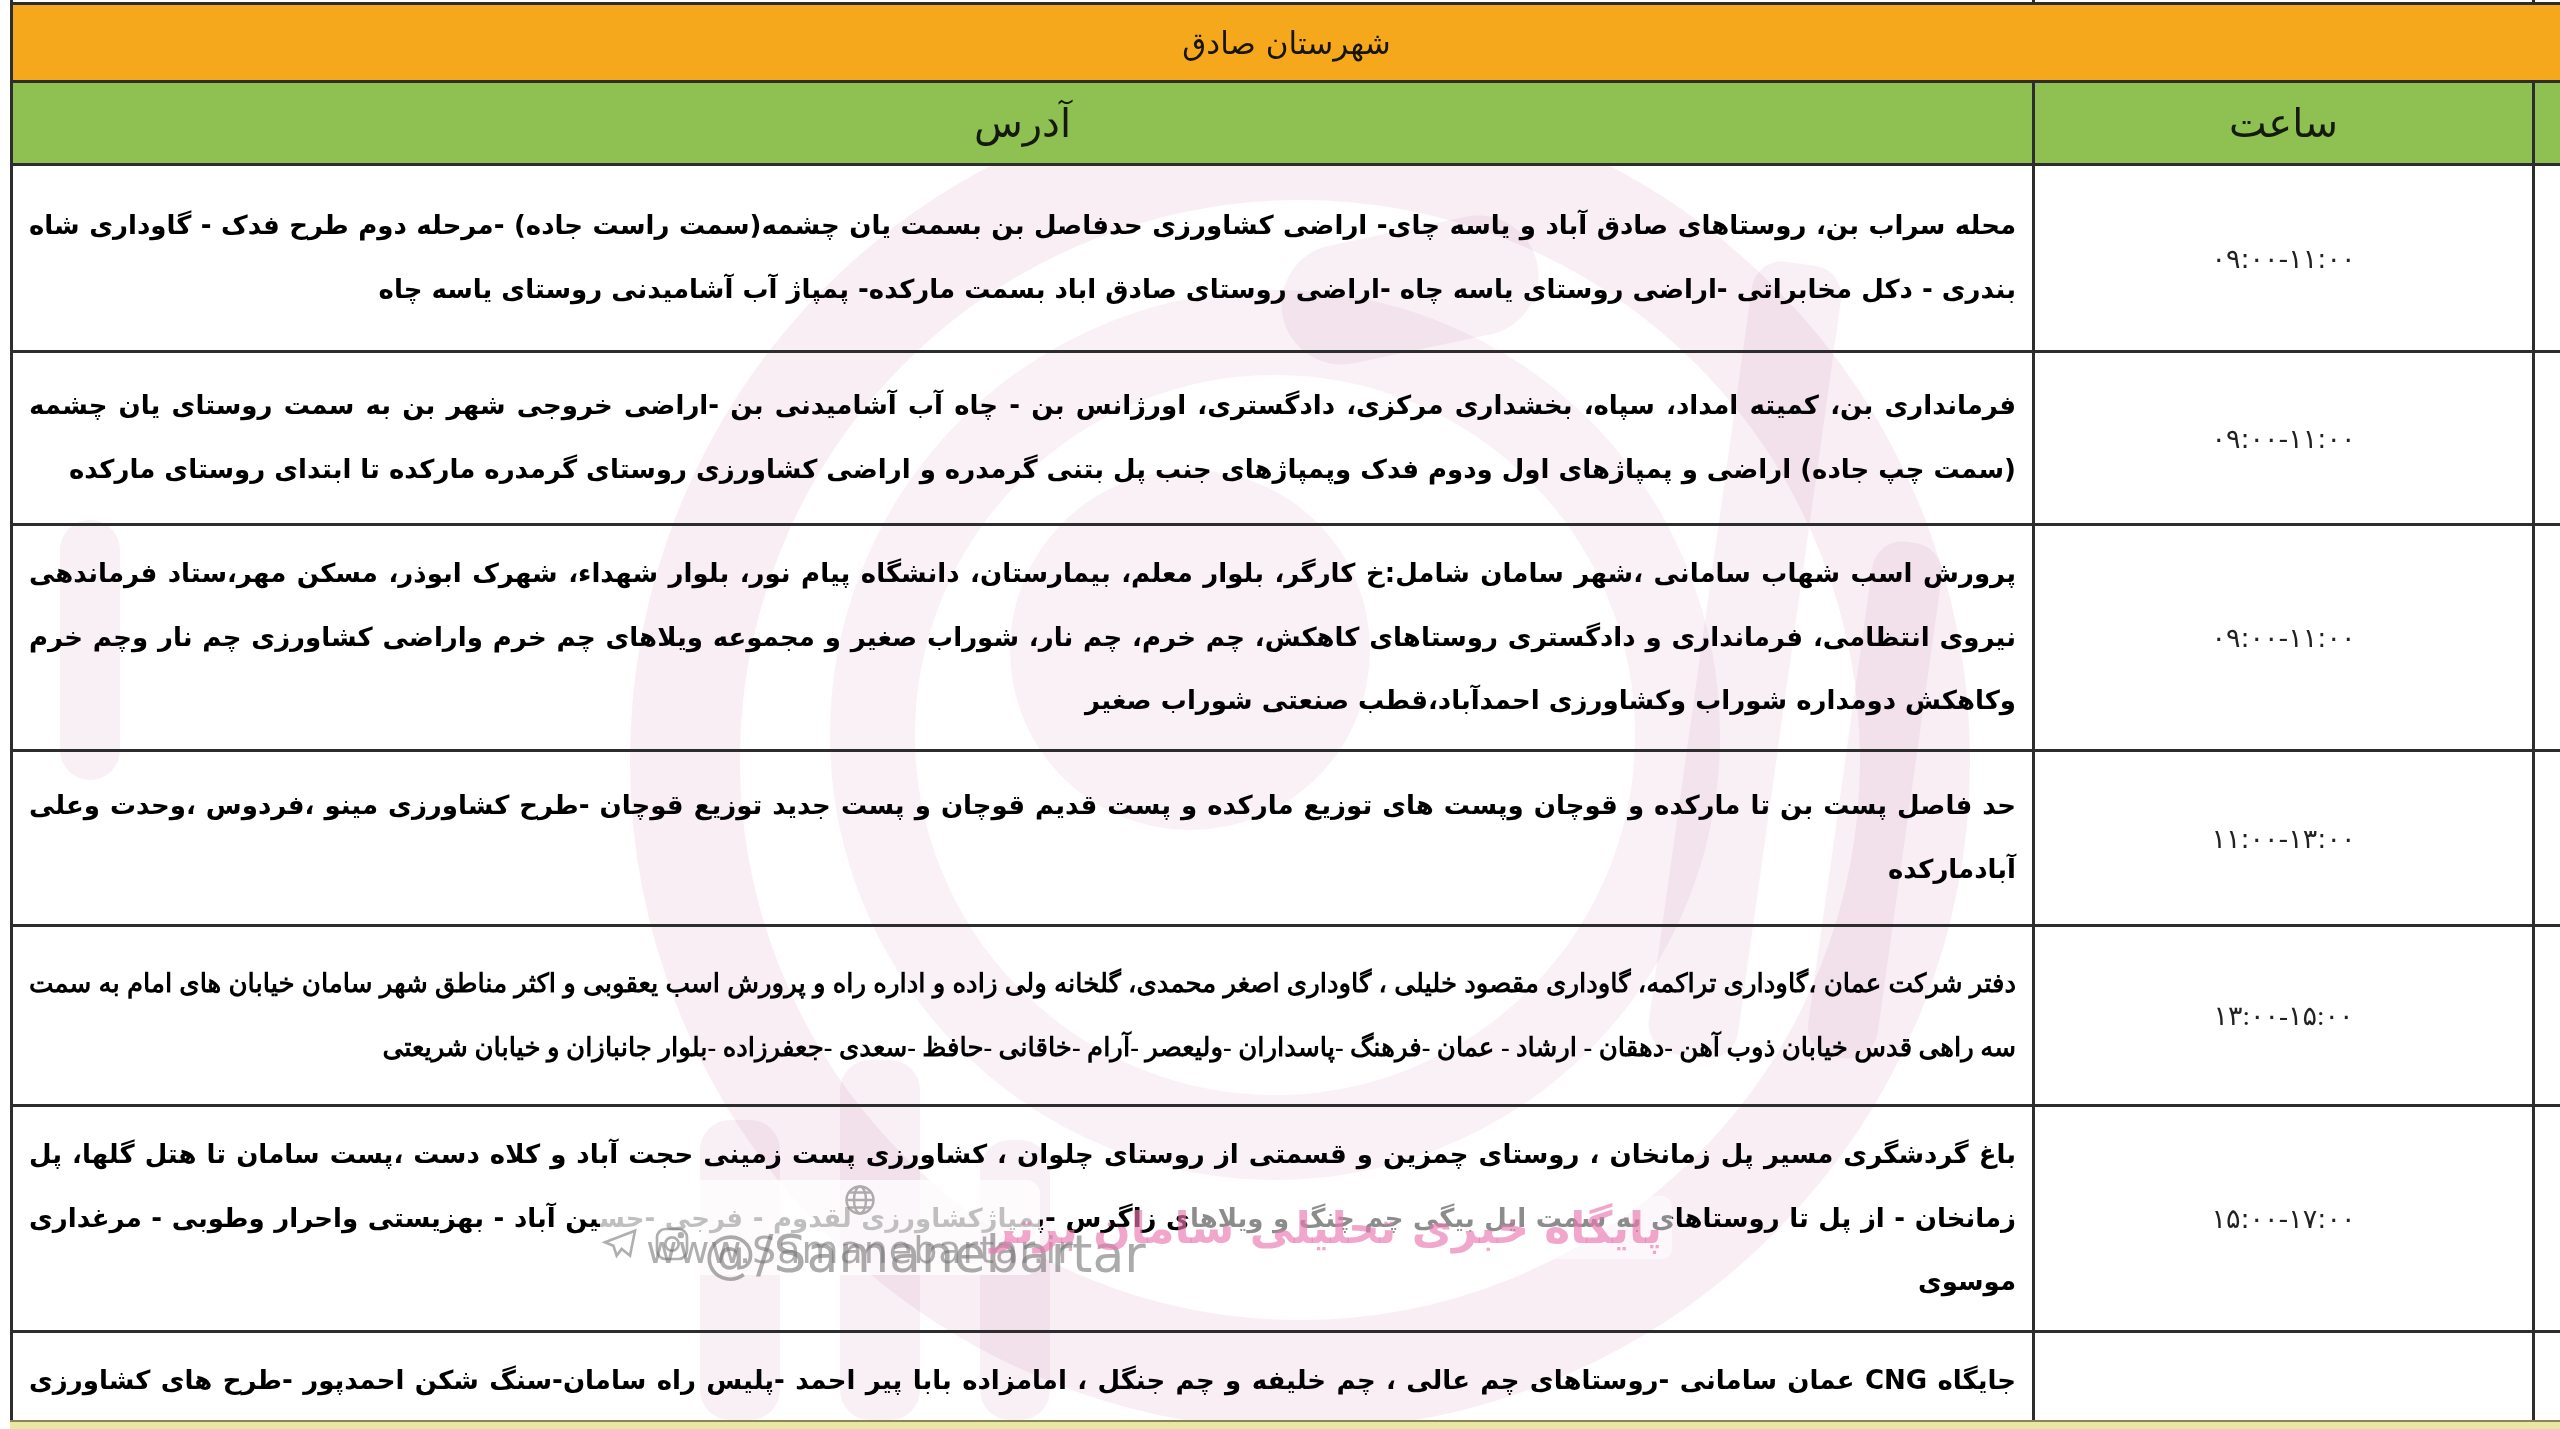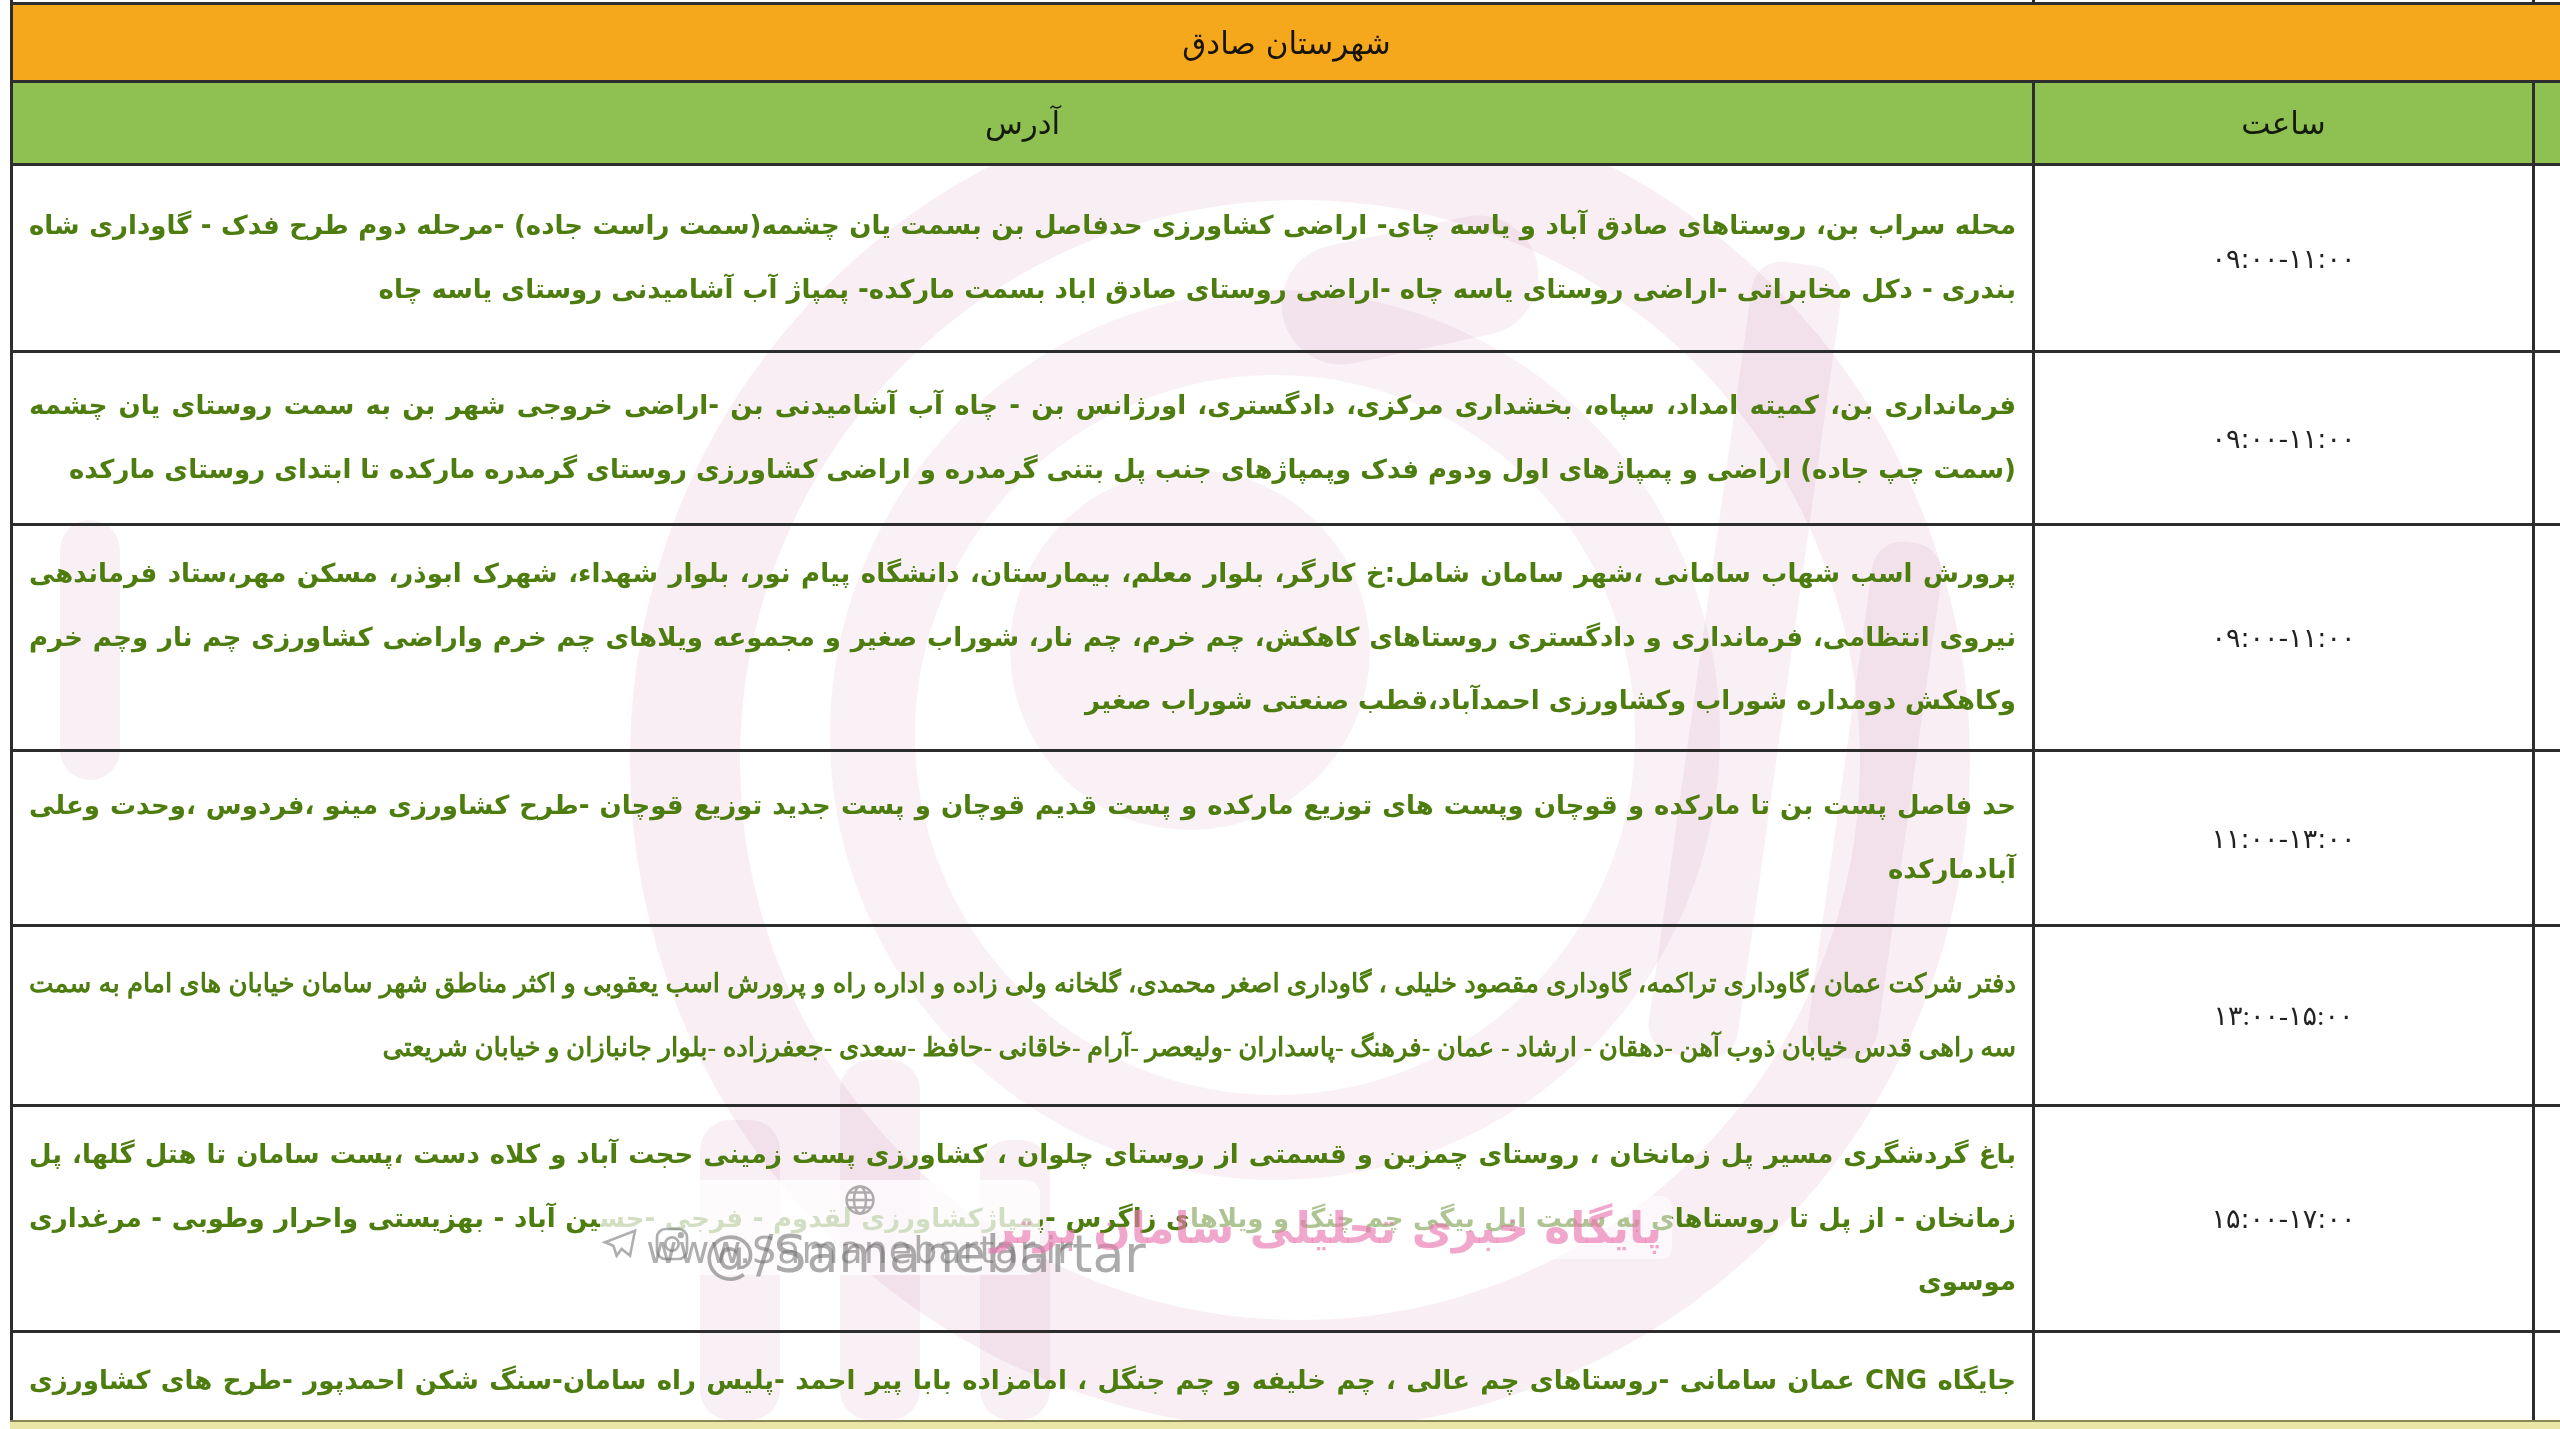--- a/index.html
+++ b/index.html
@@ -35,28 +35,28 @@
   
   .sched{
     position:absolute;left:10px;top:0;z-index:2;
     border-collapse:collapse;table-layout:fixed;
     width:2550px;
     direction:ltr;
   }
   .sched td{border:3px solid var(--border);background:transparent;}
   .sched tr.partial-top td{border-top:none;background:#ffffff;}
   .sched td.region{background:var(--orange);text-align:center;font-size:31px;color:#17140a;}
-  .sched td.colhead{background:var(--green);text-align:center;font-size:31px;color:#141a0c;}
+  .sched td.colhead{background:var(--green);text-align:center;font-size:40px;color:#141a0c;}
   .sched td.addr{
     direction:rtl;
     text-align:justify;
     text-justify:inter-word;
     vertical-align:middle;
     padding:16px 16px;
-    font-size:26px;font-weight:700;color:#4d7c0f;
+    font-size:26px;font-weight:700;color:#000000;
     line-height:2.45;
   }
   .sched td.time{
     text-align:center;vertical-align:middle;
     font-size:27px;color:#222;direction:rtl;
   }
   .sched td.sliver{background:transparent;}
   tr.hrow-region{height:78px;}
   tr.hrow-cols{height:83px;}
   tbody.rows tr:nth-child(1){height:187px;}

